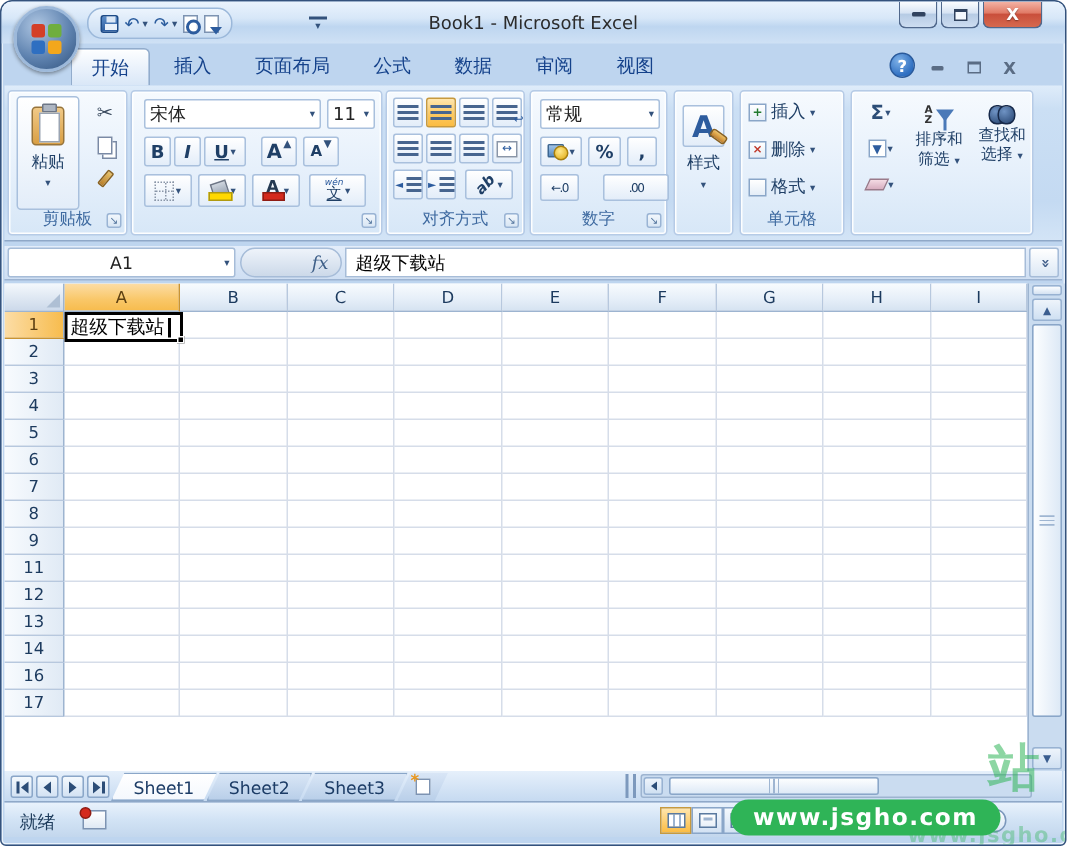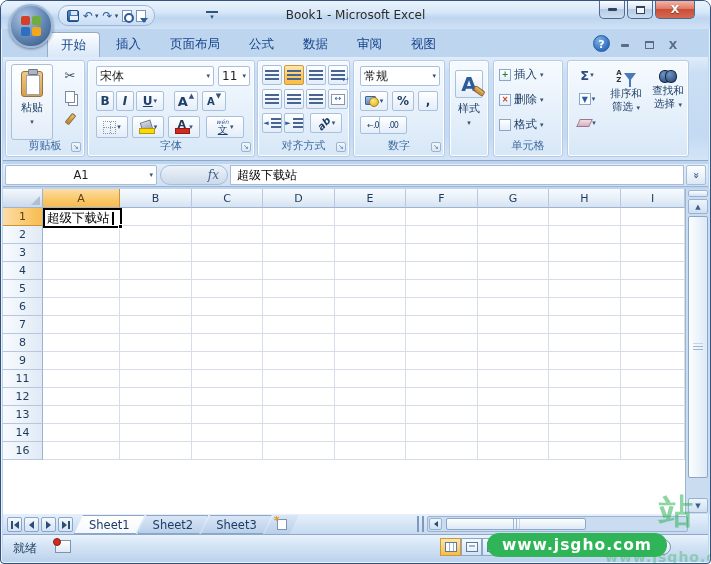--- a/index.html
+++ b/index.html
@@ -297,21 +297,20 @@
           <span class="fcolor-ico">A</span>
           <span class="dd">▾</span>
         </div>
       <div class="rbtn framed" style="left:118px;top:55px;width:38px;height:22px">
         <span class="phon-ico">
             <span class="pin">wén</span>
             <span class="han">文</span>
           </span>
         <span class="dd">▾</span>
       </div>
-      <div class="grp-label">字体</div>
       <div class="launcher">↘</div>
     </div>
 
     <div class="grp" style="left:254px;width:93px">
       <div class="rbtn abtn framed" style="left:4px;top:4px">
           <span class="st"></span>
         </div>
       <div class="rbtn abtn sel-orange" style="left:26px;top:4px">
           <span class="st"></span>
         </div>
@@ -362,21 +361,21 @@
         </div>
       <div class="rbtn framed" style="left:38px;top:30px;width:22px;height:20px">
           <span class="fx-letter">%</span>
         </div>
       <div class="rbtn framed" style="left:64px;top:30px;width:20px;height:20px">
           <span class="fx-letter">,</span>
         </div>
       <div class="rbtn framed" style="left:6px;top:55px;width:26px;height:18px">
           <span class="dec-txt">←.0</span>
         </div>
-      <div class="rbtn framed" style="left:25px;top:55px;width:28px;height:18px">
+      <div class="rbtn framed" style="left:48px;top:55px;width:44px;height:18px">
           <span class="dec-txt">.00</span>
         </div>
       <div class="grp-label">数字</div>
       <div class="launcher">↘</div>
     </div>
 
     <div class="grp" style="left:446px;width:40px">
       <div class="bigbtn" style="left:2px;top:2px;width:34px;height:90px">
         <span class="rbtn framed" style="position:static;width:28px;height:28px">
             <span class="styles-A">A</span>
@@ -634,20 +633,32 @@
           <div class="cell" style="width: 77px;"></div>
           <div class="cell" style="width: 72px;"></div>
           <div class="cell" style="width: 71px;"></div>
           <div class="cell" style="width: 72px;"></div>
           <div class="cell" style="width: 71px;"></div>
           <div class="cell" style="width: 72px;"></div>
           <div class="cell" style="width: 71px;"></div>
           <div class="cell" style="width: 72px;"></div>
           <div class="cell" style="width: 64px;"></div>
         </div>
+        <div class="grow">
+          <div class="rowhdr">17</div>
+          <div class="cell" style="width: 77px;"></div>
+          <div class="cell" style="width: 72px;"></div>
+          <div class="cell" style="width: 71px;"></div>
+          <div class="cell" style="width: 72px;"></div>
+          <div class="cell" style="width: 71px;"></div>
+          <div class="cell" style="width: 72px;"></div>
+          <div class="cell" style="width: 71px;"></div>
+          <div class="cell" style="width: 72px;"></div>
+          <div class="cell" style="width: 64px;"></div>
+        </div>
       </div>
     <div class="a1sel">
       <span>超级下载站</span>
       <span class="caret"></span>
       <span class="fillhandle"></span>
     </div>
   </div>
 
   <div class="vscroll">
     <div class="vsplit"></div>

